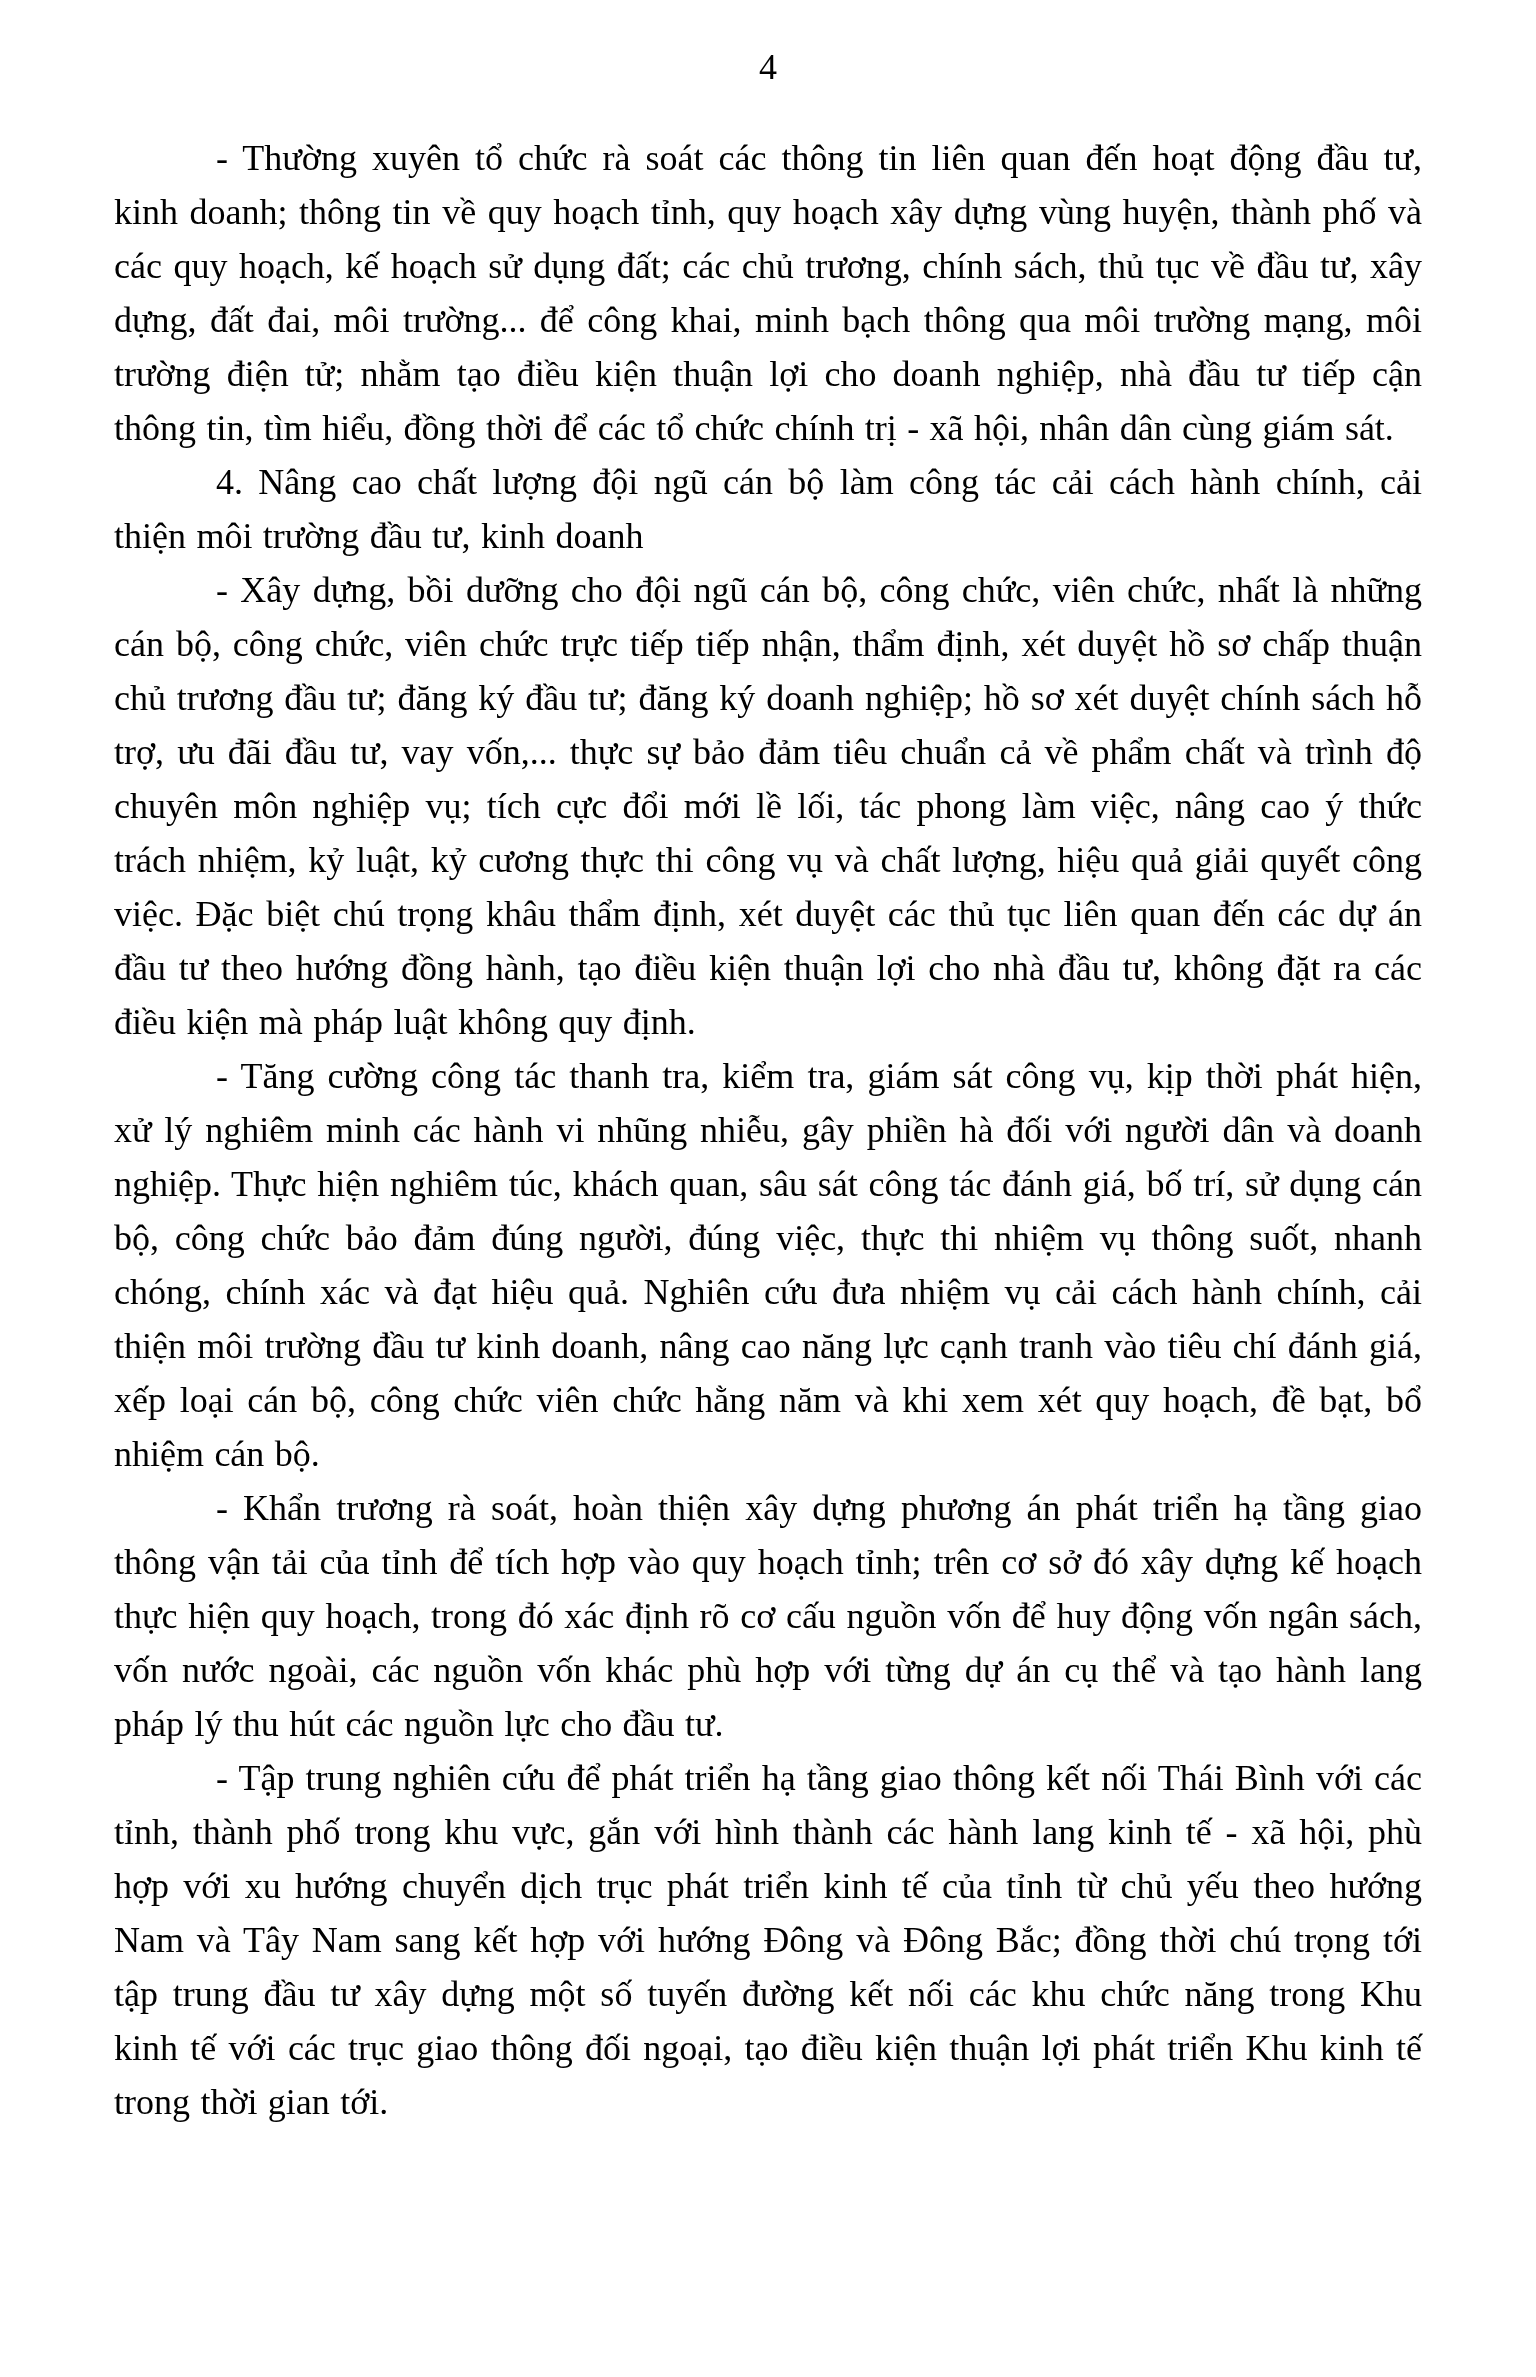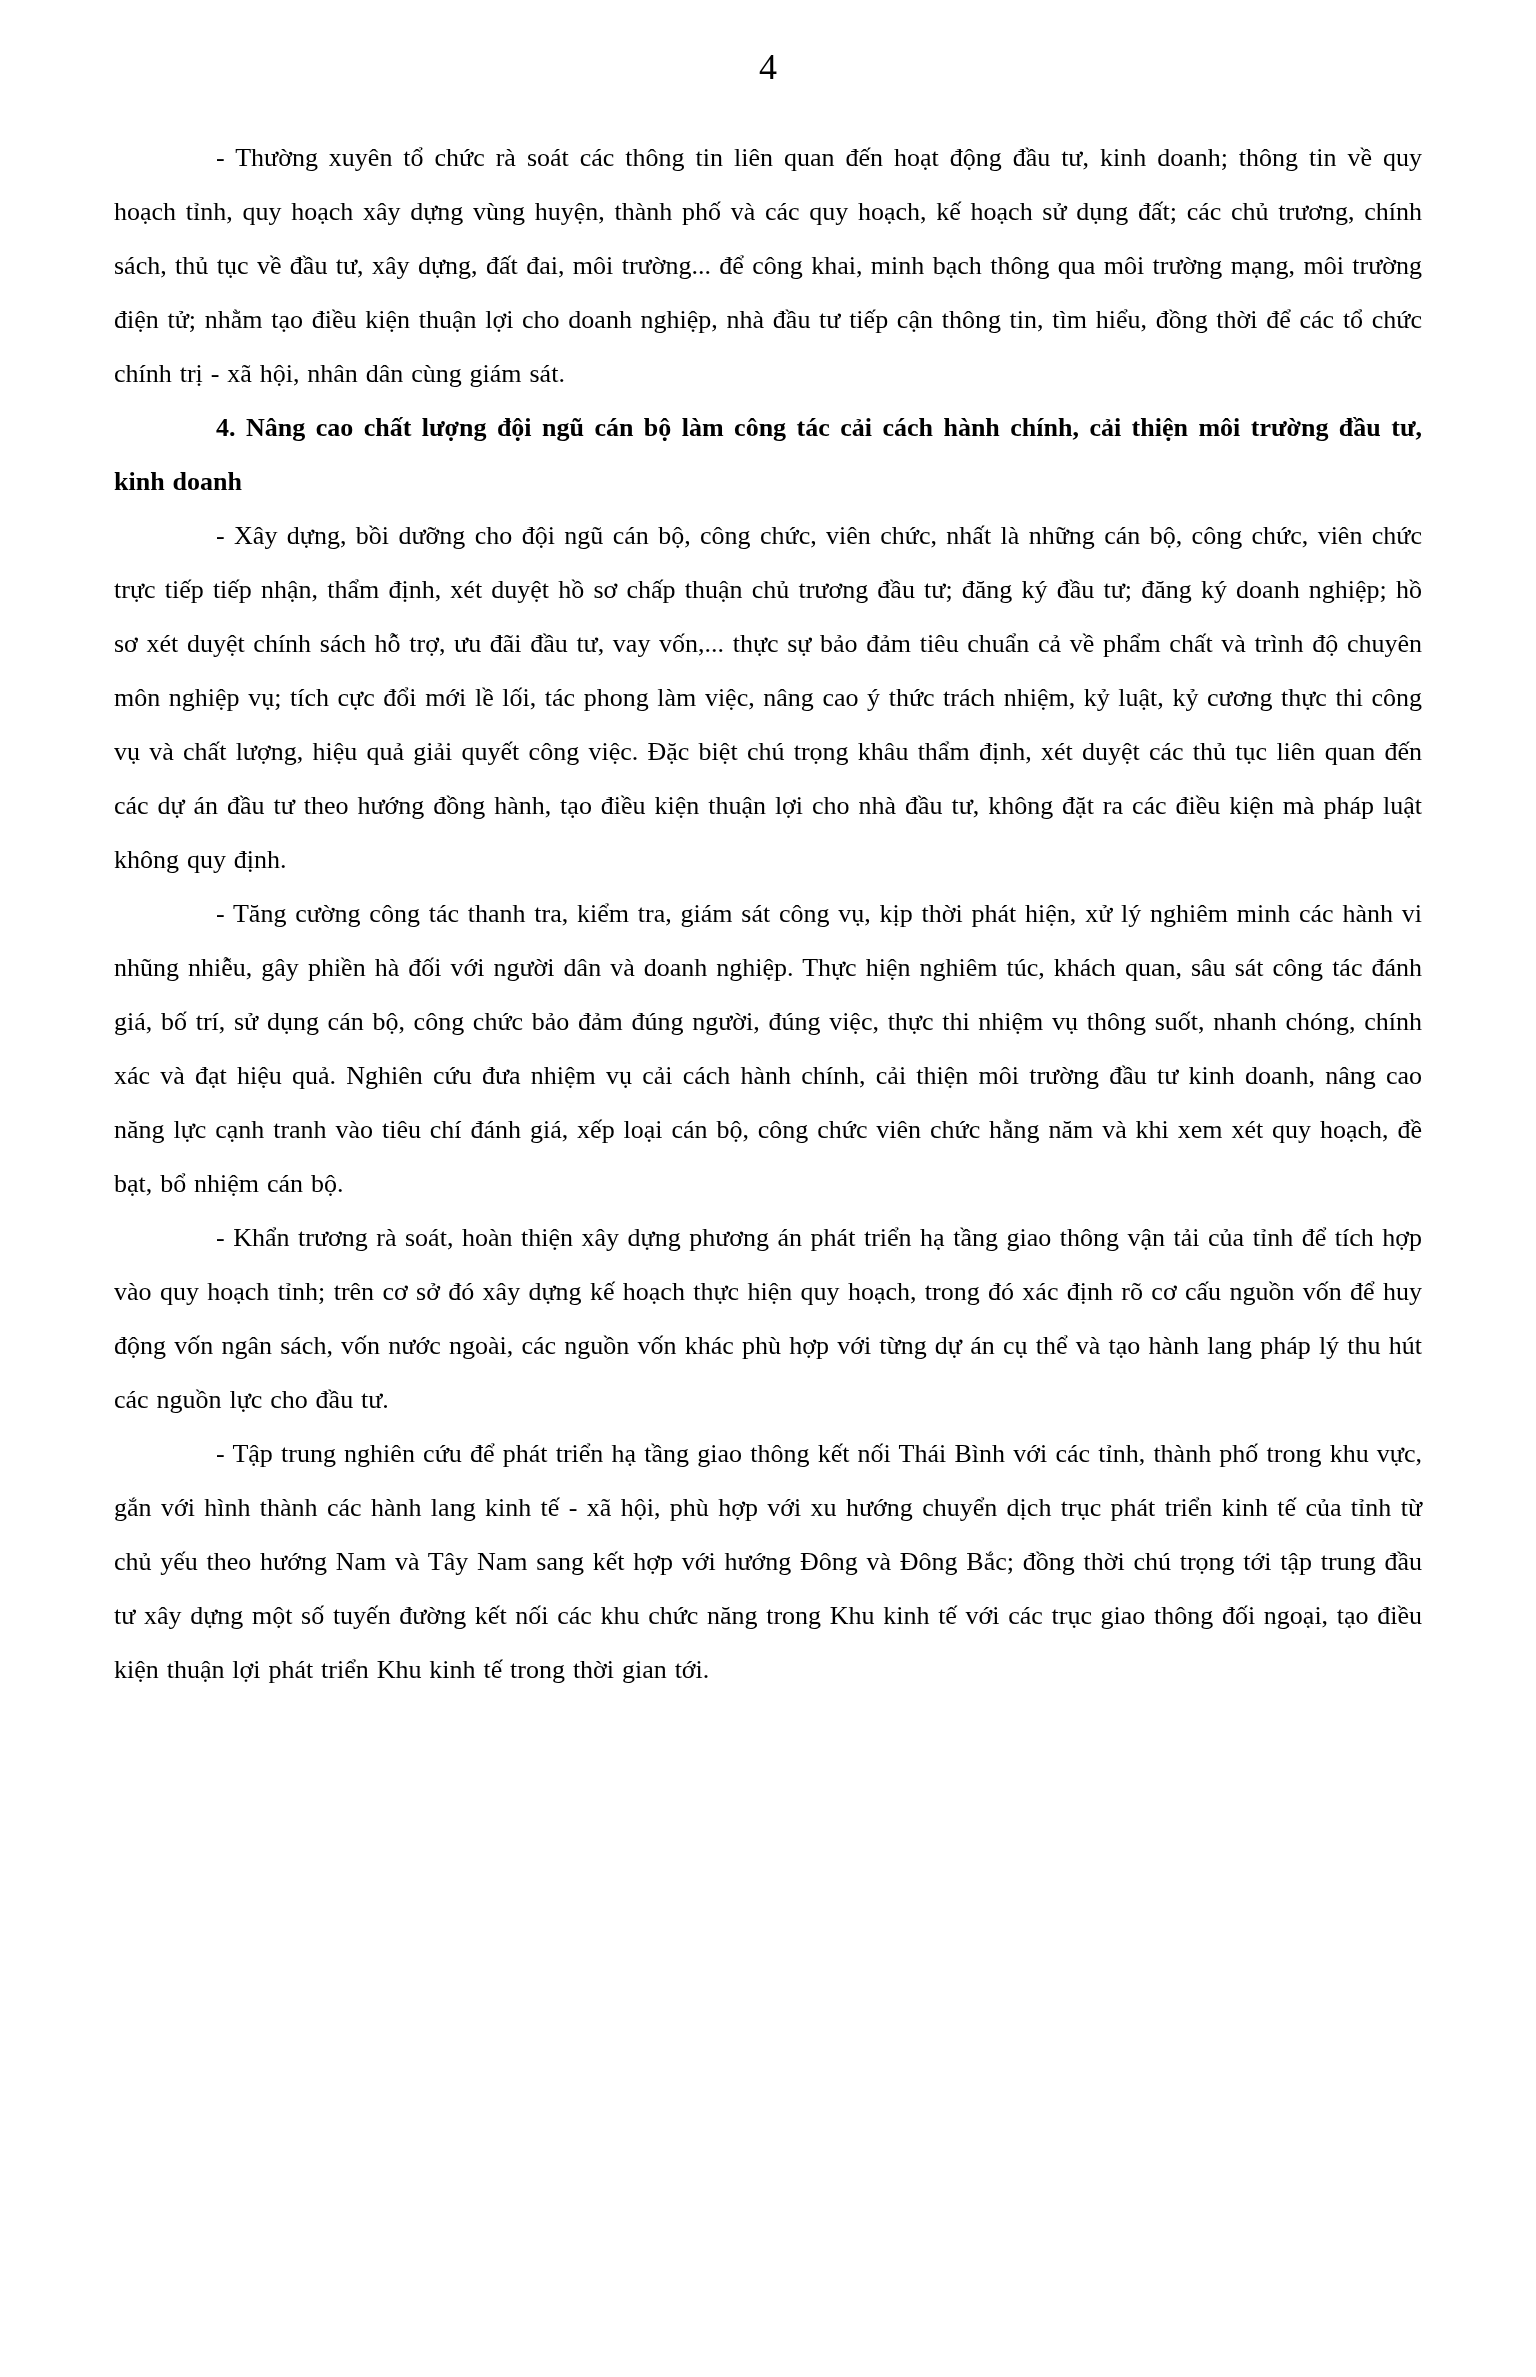--- a/index.html
+++ b/index.html
@@ -23,28 +23,28 @@
     background: #ffffff;
   }
   .page-number {
     text-align: center;
     font-size: 36px;
     line-height: 54px;
     margin: 0 0 37px 0;
   }
   .block {
     margin: 0;
-    font-size: 26px;
+    font-size: 36px;
     line-height: 54px;
     text-align: justify;
     text-indent: 102px;
     word-spacing: 1.4px;
   }
   .heading {
-    font-weight: bold;
+    font-weight: normal;
   }
 </style>
 </head>
 <body>
 
 <div class="page">
   <div class="page-number">4</div>
 
   <p class="block">- Thường xuyên tổ chức rà soát các thông tin liên quan đến hoạt động đầu tư, kinh doanh; thông tin về quy hoạch tỉnh, quy hoạch xây dựng vùng huyện, thành phố và các quy hoạch, kế hoạch sử dụng đất; các chủ trương, chính sách, thủ tục về đầu tư, xây dựng, đất đai, môi trường... để công khai, minh bạch thông qua môi trường mạng, môi trường điện tử; nhằm tạo điều kiện thuận lợi cho doanh nghiệp, nhà đầu tư tiếp cận thông tin, tìm hiểu, đồng thời để các tổ chức chính trị - xã hội, nhân dân cùng giám sát.</p>
 

